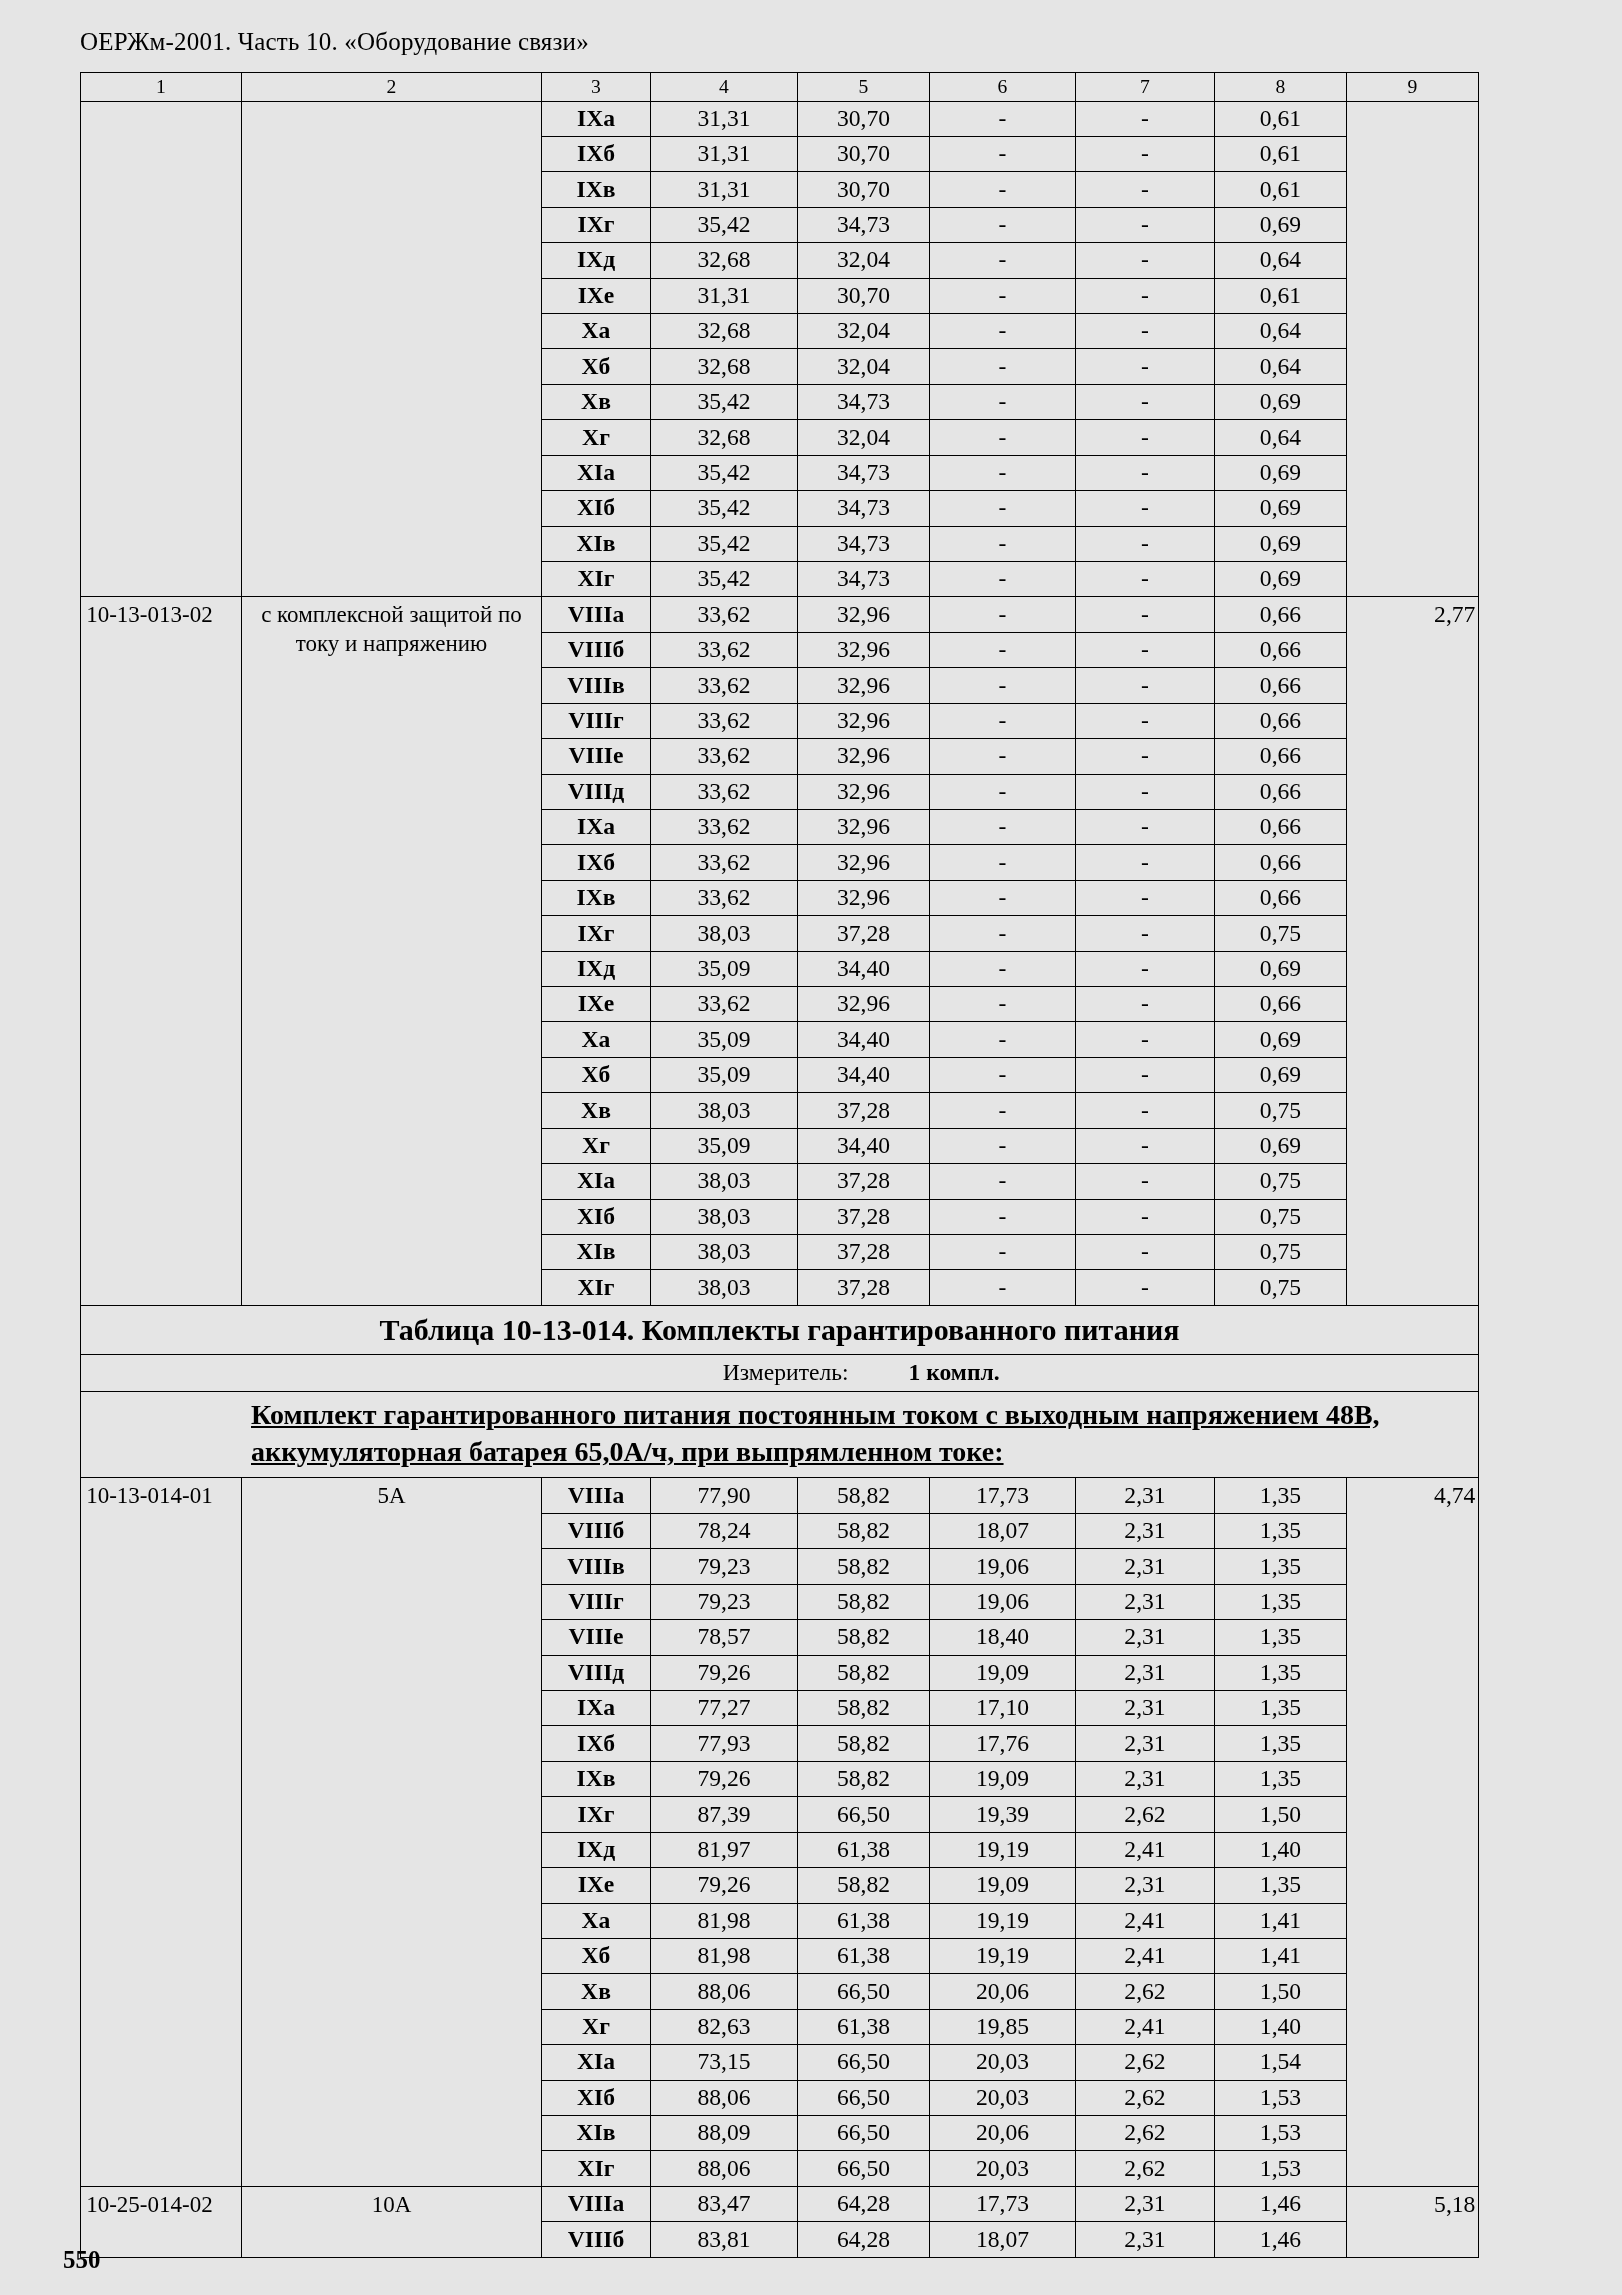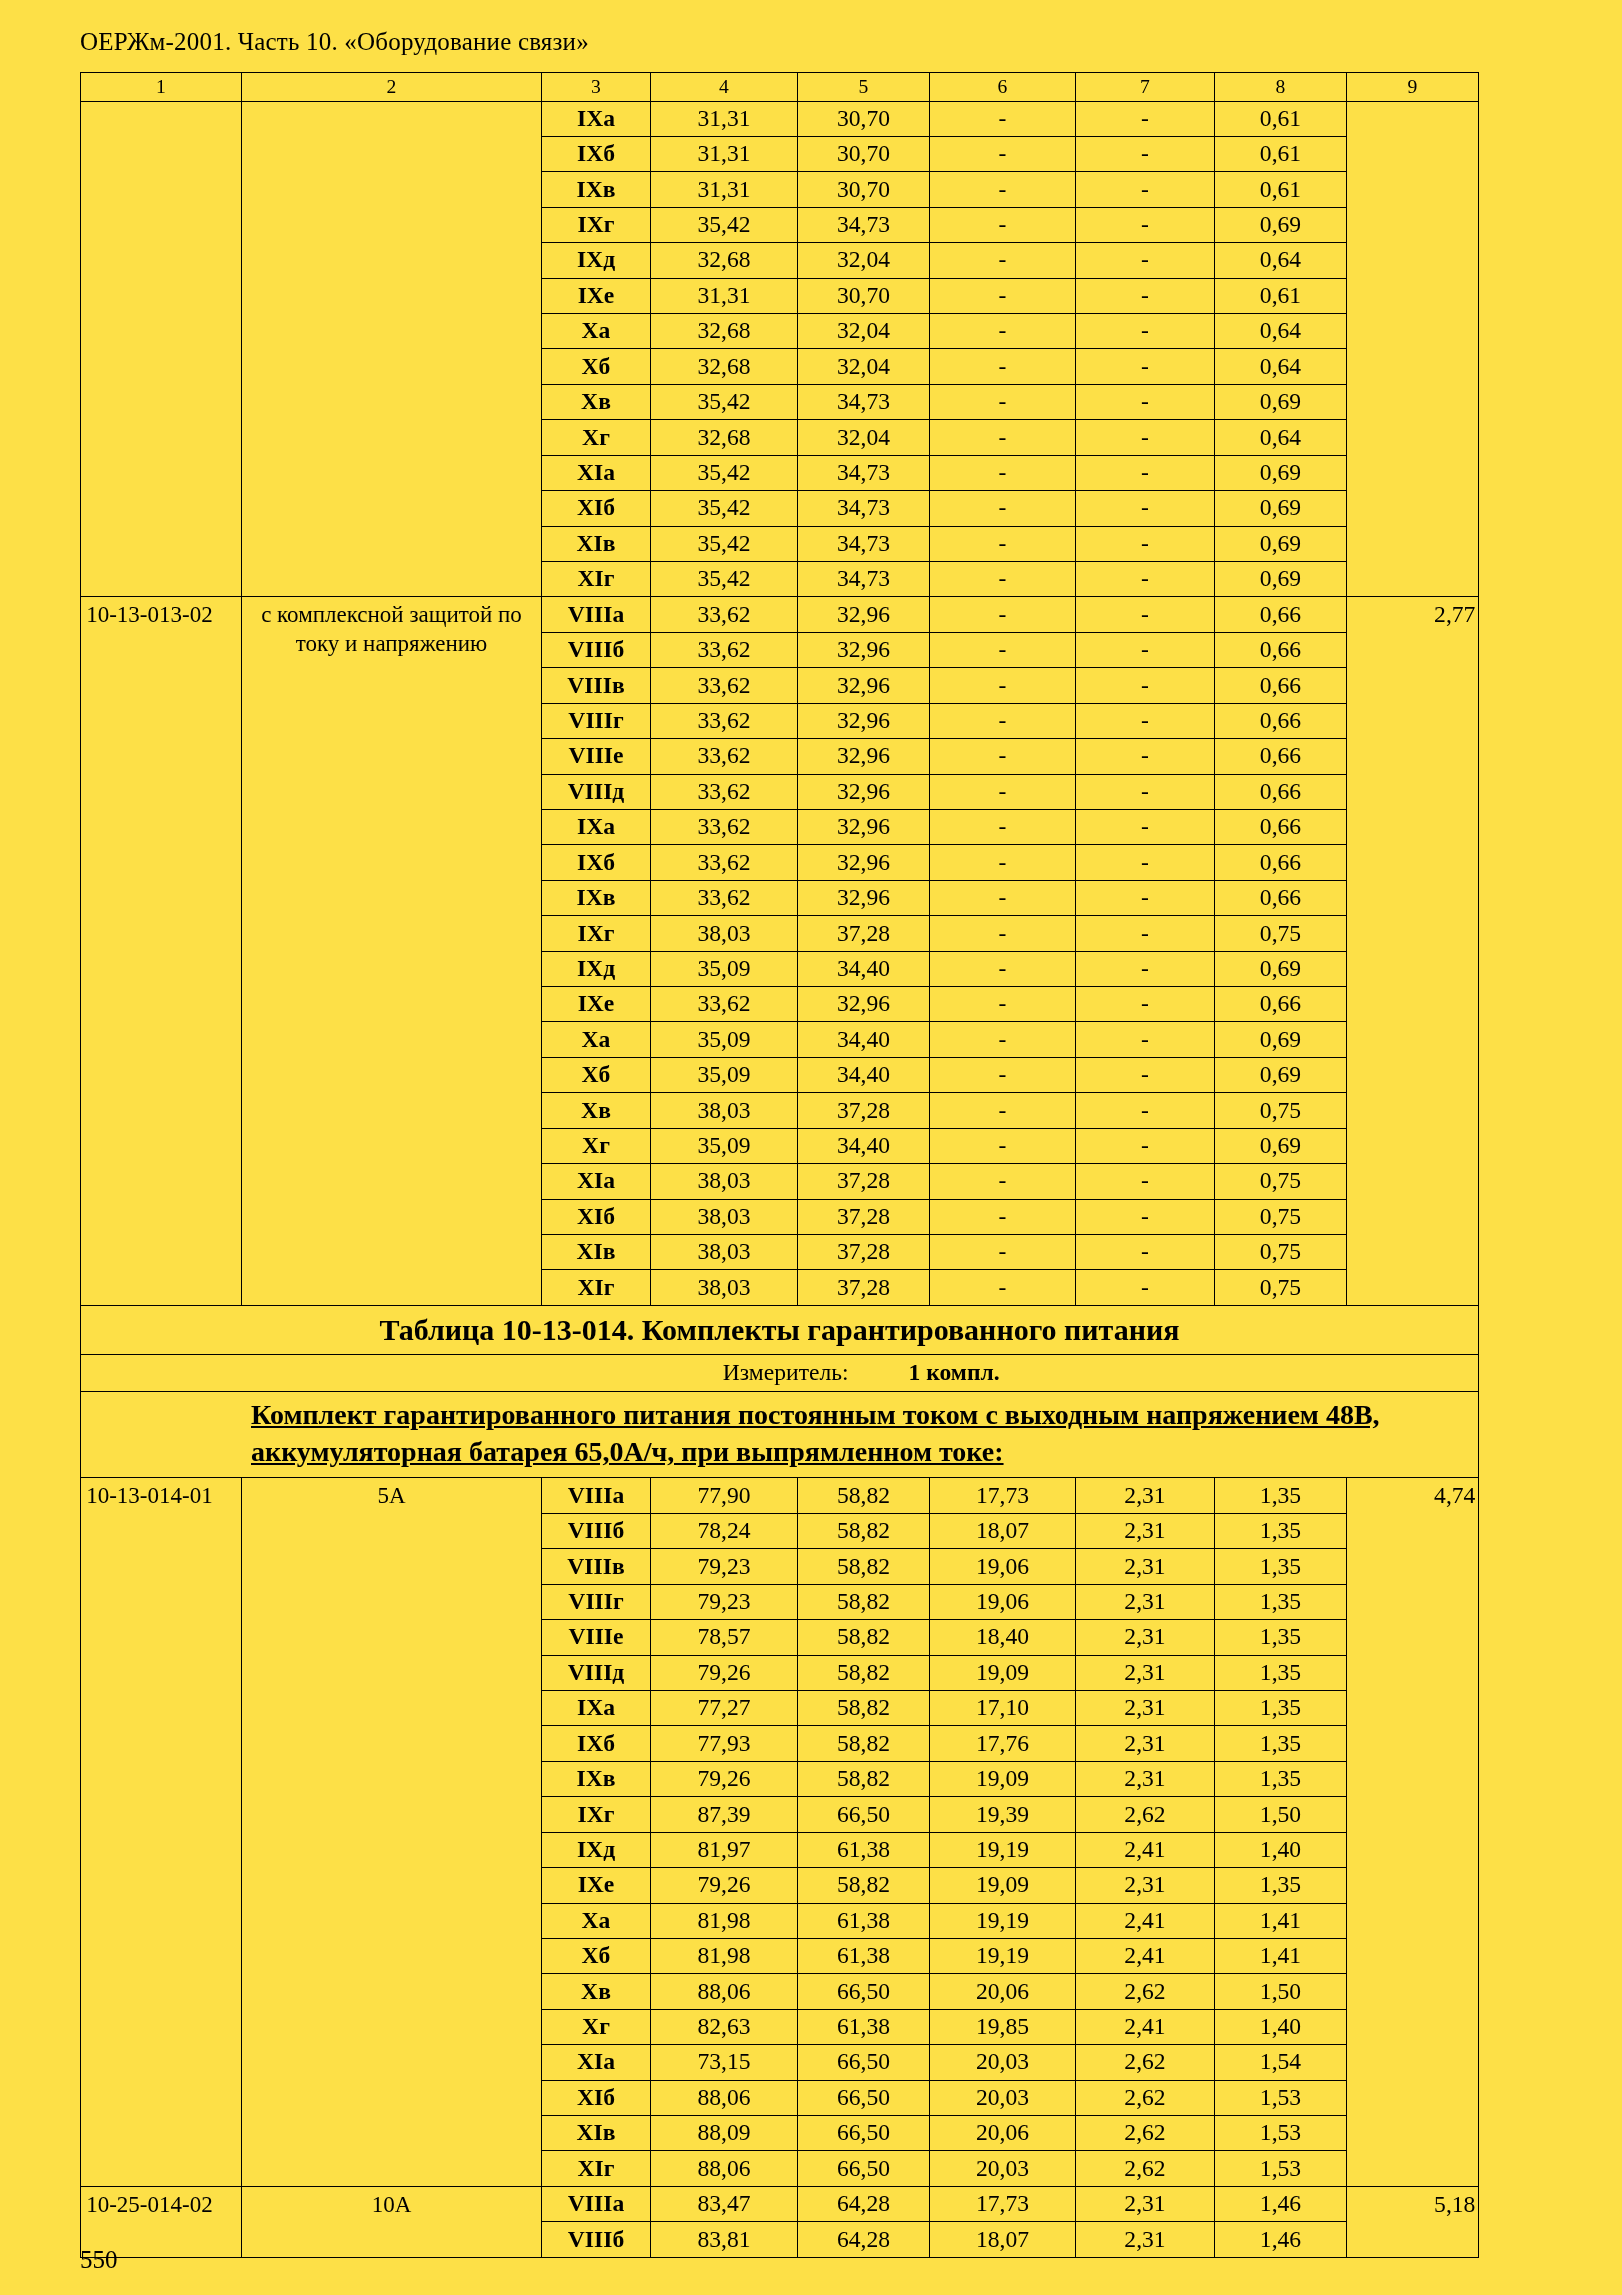--- a/index.html
+++ b/index.html
@@ -1,20 +1,20 @@
 <!DOCTYPE html>
 <html style="font-size:10.5px"><head>
 <meta charset="utf-8">
 <style>
   html, body { margin: 0; padding: 0; background: #ffffff; }
   .page {
     position: relative;
     width: 1622px;
     height: 2295px;
-    background: #fde047;
+    background: #e5e5e5;
     font-family: "Liberation Serif", serif;
     color: #000000;
     overflow: hidden;
   }
   .doc-header {
     position: absolute;
     top: 27.5px;
     left: 80px;
     font-size: 25px;
     letter-spacing: 0.2px;
@@ -57,22 +57,23 @@
   }
   tr.measure-row td { text-align: center; padding: 3.9px 6.5px 3.9px 170px; }
   .measure-value { font-weight: bold; margin-left: 60px; }
   tr.note-row td {
     font-weight: bold; text-align: left;
     padding: 5.2px 15.7px 6.5px 170px; line-height: 1.32; font-size: 28px; text-decoration: underline;
   }
   .doc-footer {
     position: absolute;
     top: 2246px;
-    left: 80px;
+    left: 63px;
     font-size: 25px;
+    font-weight: bold;
   }
 </style>
 </head>
 <body>
 
 <div class="page">
   <div class="doc-header">ОЕРЖм-2001. Часть 10. «Оборудование связи»</div>
 
   <table class="main-table">
     <colgroup>

